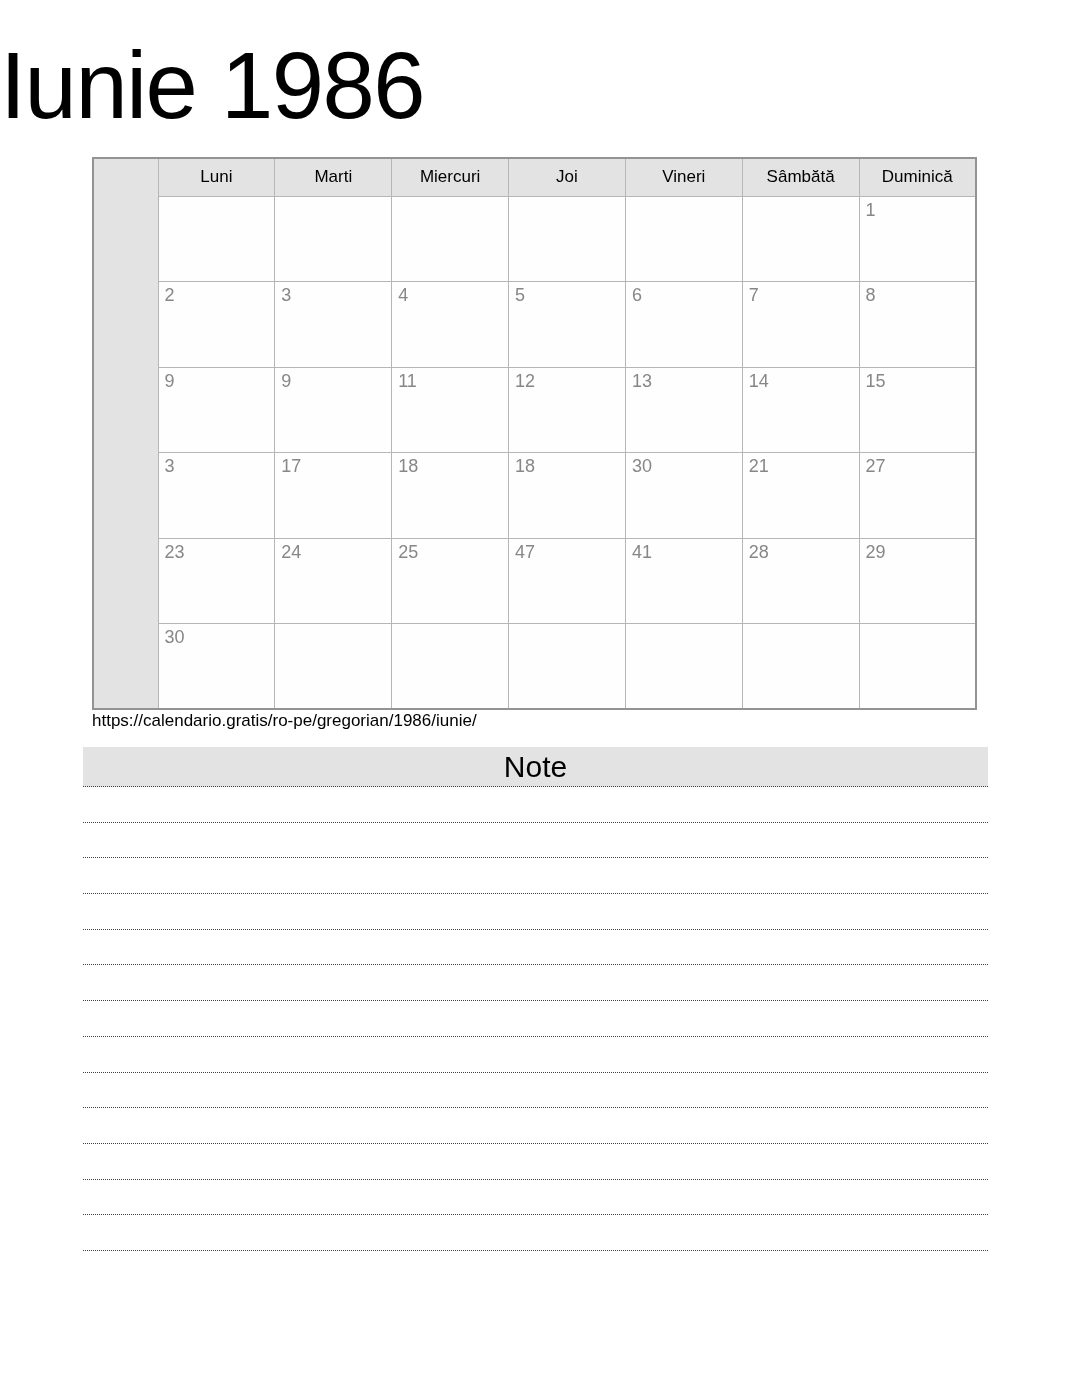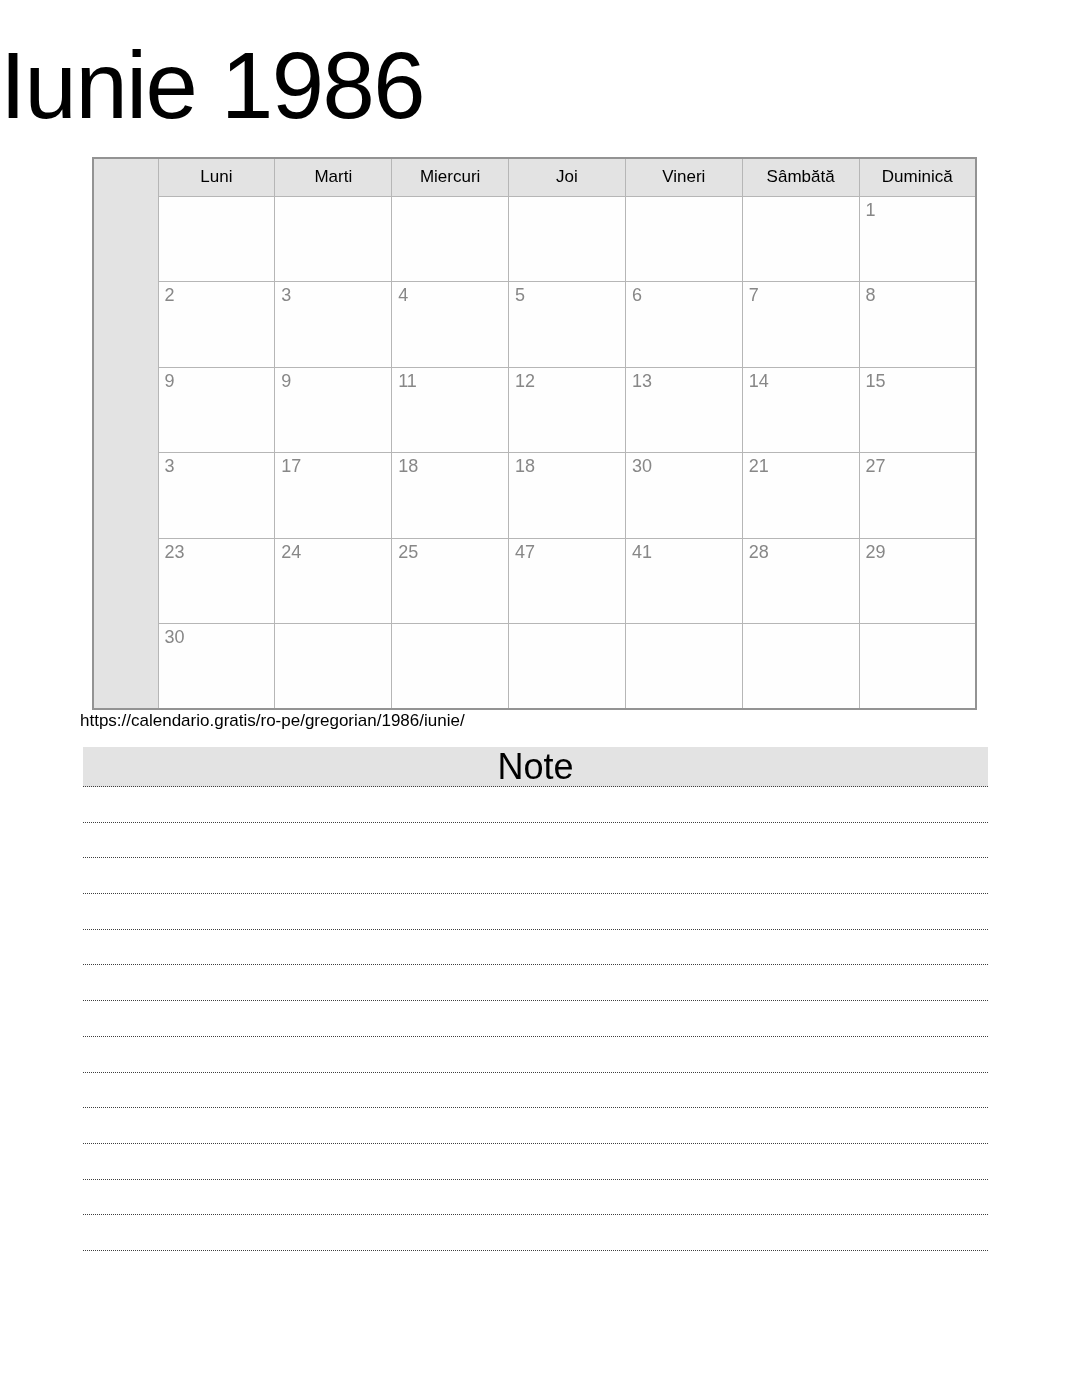--- a/index.html
+++ b/index.html
@@ -66,40 +66,40 @@
     display: inline-block;
     padding: 3px 0 0 6px;
     font-size: 18px;
     line-height: 1.2;
     color: var(--day-number, #878787);
   }
 
   
   .url {
     position: absolute;
-    left: 80px;
+    left: 92px;
     top: 711px;
     font-size: 17px;
     line-height: 1.2;
   }
 
   
   .note-section {
     position: absolute;
     left: 83px;
     top: 747px;
     width: 905px;
   }
   .note-header {
     height: 39px;
     line-height: 39px;
     background: var(--panel-bg, #e3e3e3);
     border-bottom: 1px dotted var(--dotted-line, #3f3f3f);
     text-align: center;
-    font-size: 36px;
+    font-size: 30px;
   }
   .note-line {
     height: 34.7px;
     border-bottom: 1px dotted var(--dotted-line, #3f3f3f);
   }
 </style>
 </head>
 <body>
 
 <div class="page">

